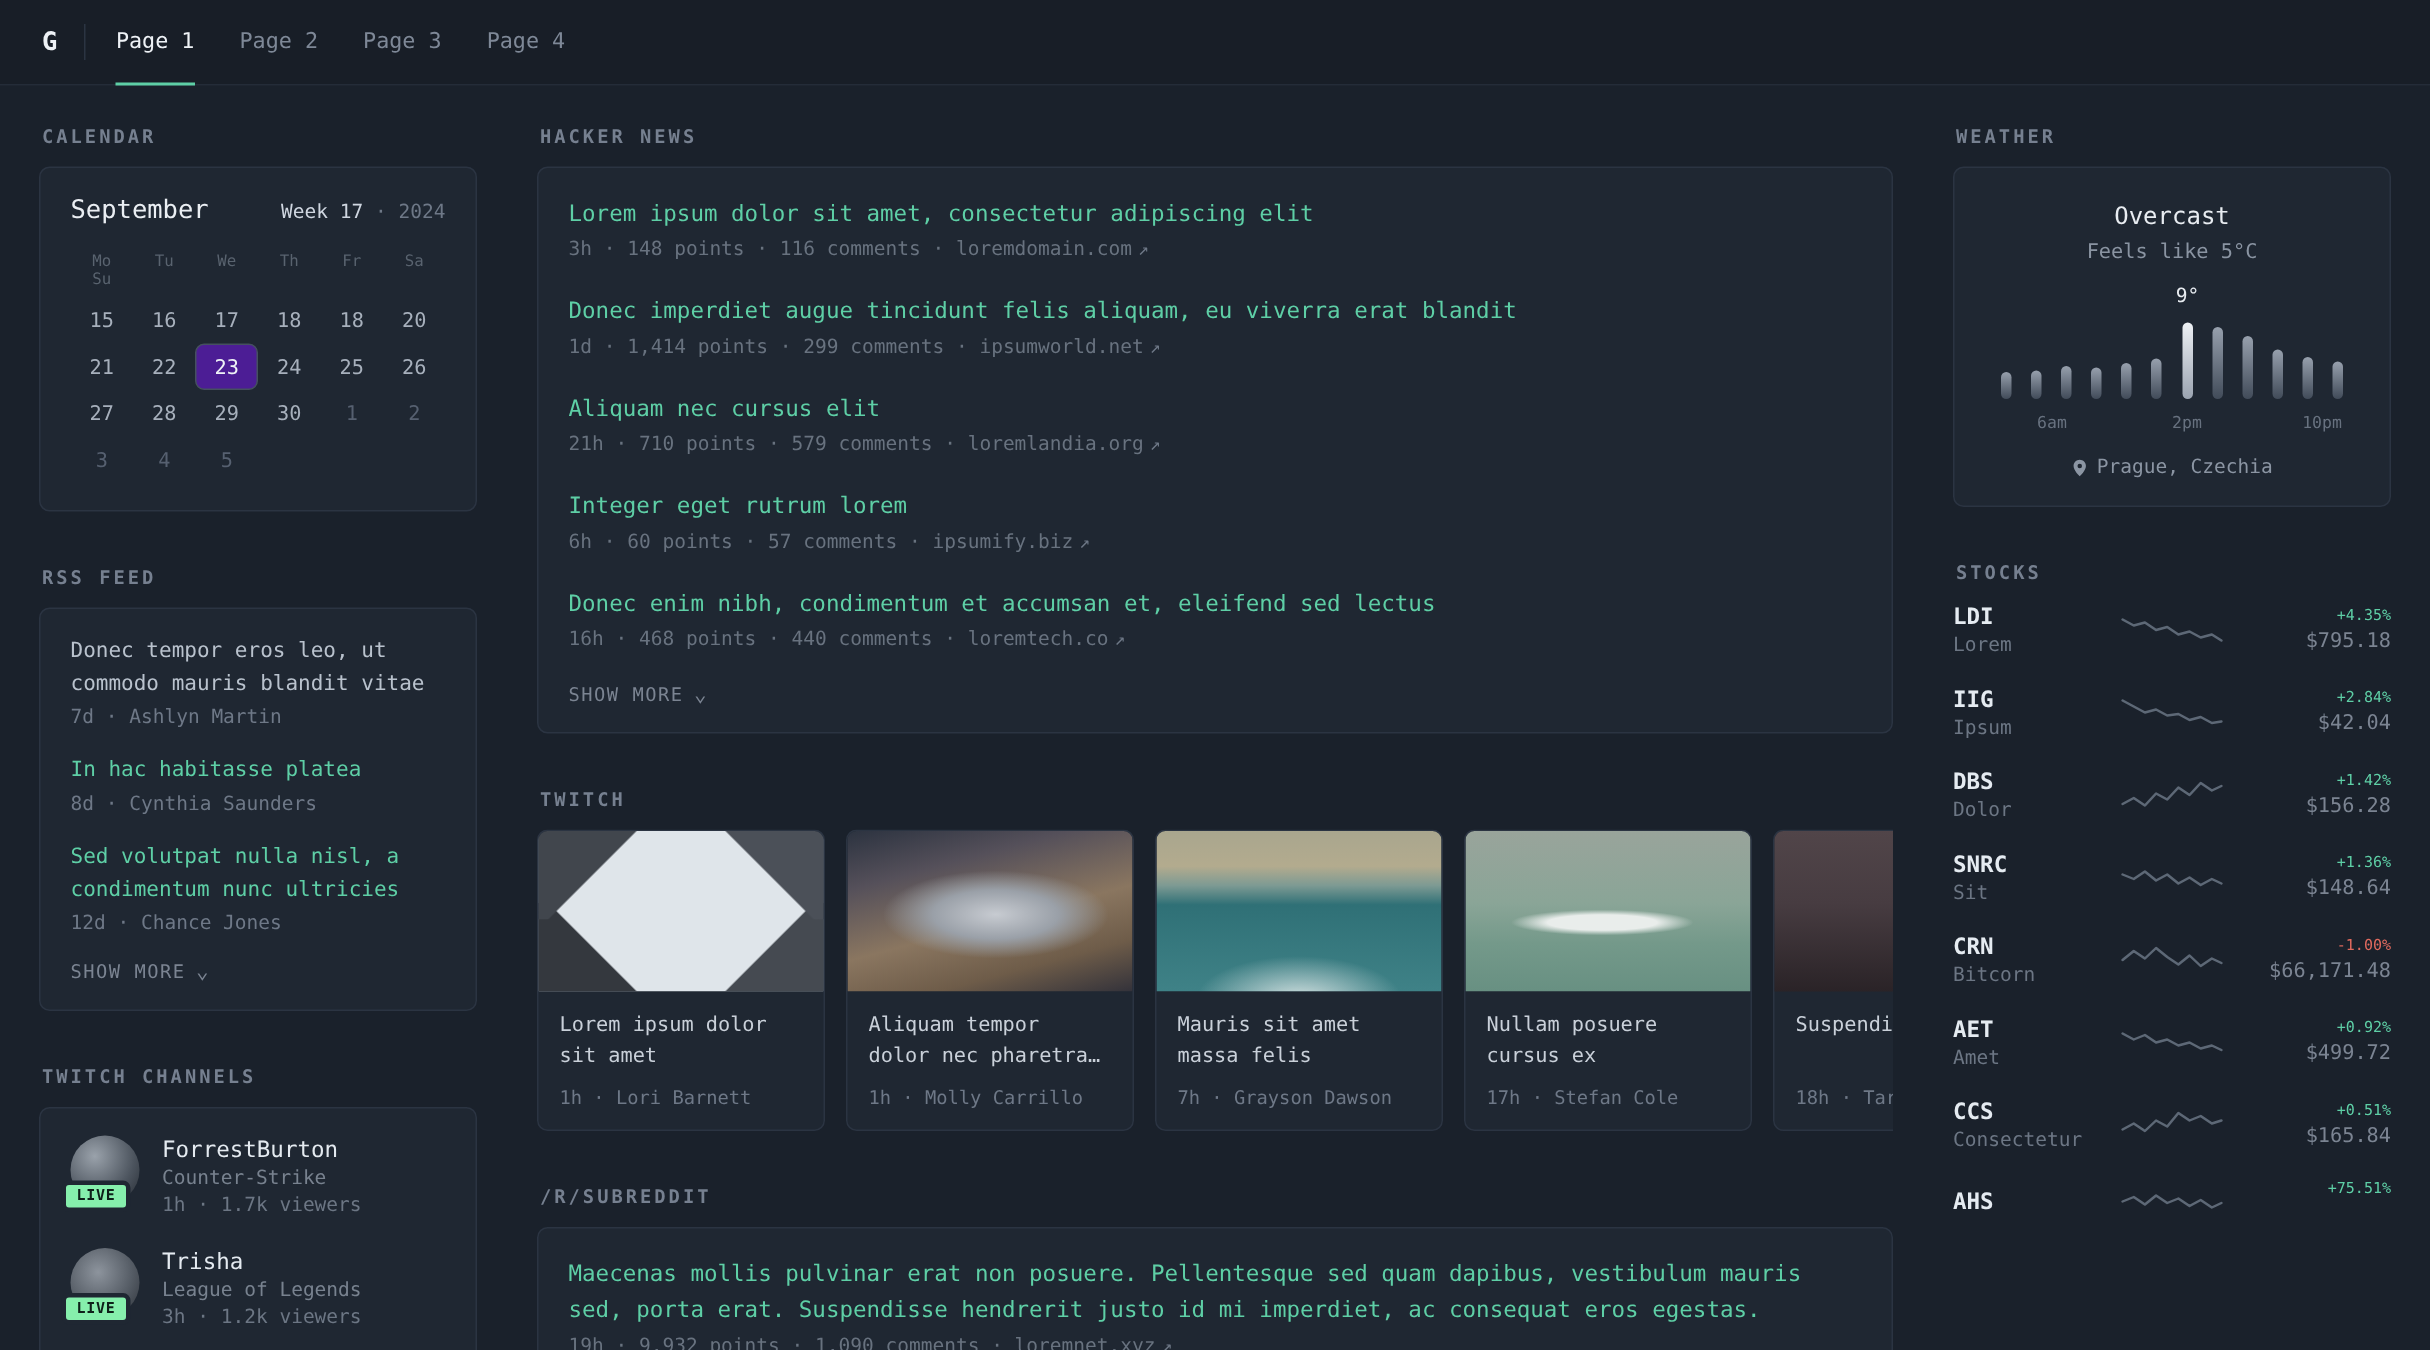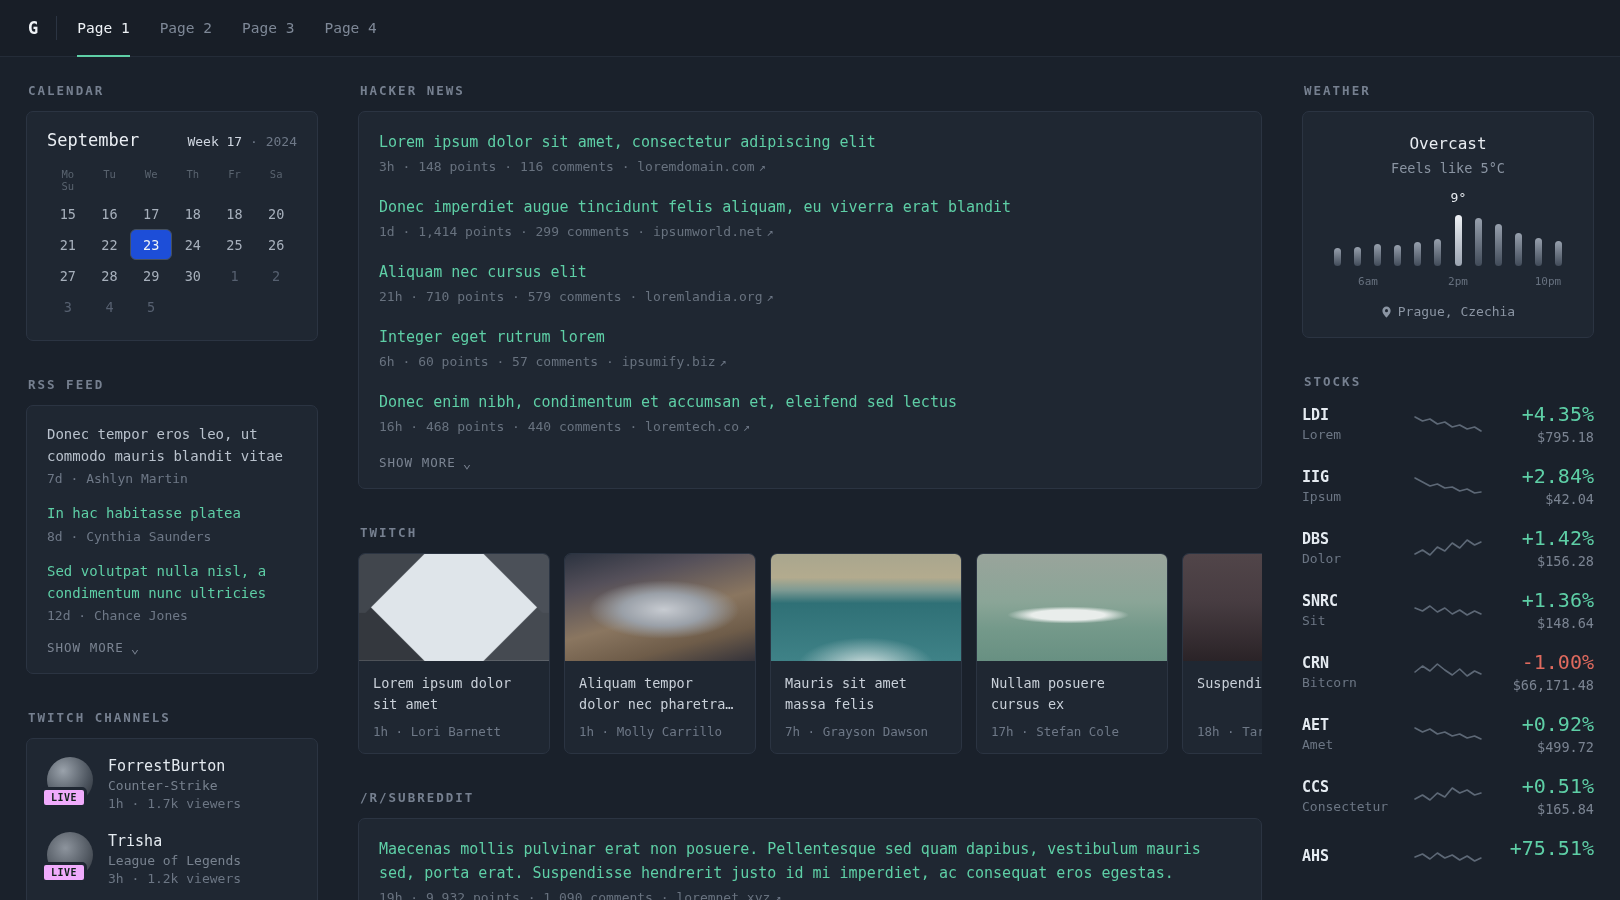--- a/index.html
+++ b/index.html
@@ -33,21 +33,21 @@
   
   .cal-head{display:flex;justify-content:space-between;align-items:baseline;}
   .cal-month{font-size:17px;color:#eaeef3;}
   .cal-week{font-size:13px;color:var(--dim);}
   .cal-week .wk{color:#cfd6e0;}
   .cal-grid{display:grid;grid-template-columns:repeat(6,1fr);text-align:center;}
   .cal-grid.hdr{margin-top:18px;font-size:10.5px;color:#59636f;}
   .cal-grid.days{margin-top:6px;}
   .cal-day{height:31px;line-height:31px;font-size:13.5px;color:#a7b0bc;border:1px solid transparent;border-radius:6px;}
   .cal-day.dim{color:#566070;}
-  .cal-day.sel{border-color:#45505f;background:#1d4ed8;color:#eef2f6;}
+  .cal-day.sel{border-color:#45505f;background:#4c1d95;color:#eef2f6;}
   
   .feed-item{margin-bottom:17px;}
   .feed-item:last-of-type{margin-bottom:10px;}
   .feed-link{color:var(--accent);font-size:14px;line-height:1.55;text-decoration:none;cursor:pointer;display:block;}
   .feed-link.visited{color:#b9c2cd;}
   .feed-meta{font-size:13px;color:var(--dim);margin-top:4px;}
   .arrow{color:var(--dim);font-size:12px;margin-left:4px;}
   .show-more{display:flex;align-items:center;gap:7px;color:#7b8492;font-size:12.5px;letter-spacing:1px;cursor:pointer;margin-top:4px;}
   .show-more .chev{font-size:14px;line-height:10px;}
   
@@ -80,21 +80,21 @@
   .vtitle{font-size:13.5px;color:#c9d0d9;line-height:1.55;height:42px;overflow:hidden;}
   .vmeta{font-size:12.5px;color:var(--dim);margin-top:9px;white-space:nowrap;overflow:hidden;}
   
   .tw-item{display:flex;gap:15px;margin-bottom:21px;cursor:pointer;}
   .tw-item:last-child{margin-bottom:0;}
   .tw-av-wrap{position:relative;flex:none;width:46px;height:46px;}
   .tw-avatar{width:46px;height:46px;border-radius:50%;}
   .av1{background:radial-gradient(circle at 35% 30%,#9aa2ab,#4c545e 60%,#23282f);}
   .av2{background:radial-gradient(circle at 40% 35%,#8d949d,#565d66 55%,#2a2f36);}
   .av3{background:radial-gradient(circle at 40% 30%,#c3c7cb,#7c8288 55%,#3a3f45);}
-  .live-badge{position:absolute;left:-6px;bottom:-5px;background:#f0abfc;color:#0e2019;
+  .live-badge{position:absolute;left:-6px;bottom:-5px;background:#86efac;color:#0e2019;
     font-size:10px;font-weight:bold;letter-spacing:.5px;padding:2px 7px;border-radius:5px;
     border:3px solid var(--card);}
   .tw-name{font-size:15px;color:#e4eaf0;}
   .tw-cat{font-size:13px;color:#78828f;margin-top:3px;}
   .tw-meta{font-size:13px;color:#6c7684;margin-top:3px;}
   
   .weather-card{text-align:center;padding:22px 20px 18px;}
   .w-cond{font-size:16px;color:#e8ecf1;}
   .w-feels{font-size:13.5px;color:#8a94a2;margin-top:7px;}
   .wchart{position:relative;padding-top:20px;margin-top:14px;}
@@ -109,21 +109,21 @@
   .w-loc{display:flex;justify-content:center;align-items:center;gap:6px;margin-top:14px;
     font-size:13px;color:#8b95a3;}
   .pin{width:11px;height:14px;fill:#8b95a3;}
   
   .stock-row{display:flex;align-items:center;margin-bottom:19px;cursor:pointer;}
   .stock-id{flex:1;min-width:0;}
   .stock-ticker{font-size:15px;font-weight:600;color:#e5ebf1;}
   .stock-name{font-size:13px;color:#6c7684;margin-top:3px;}
   .spark{width:68px;height:28px;flex:none;margin:0 8px;}
   .stock-val{flex:1;text-align:right;}
-  .stock-change{font-size:20px;color:var(--accent);}
+  .stock-change{font-size:10px;color:var(--accent);}
   .stock-change.neg{color:var(--neg);}
   .stock-price{font-size:13.5px;color:#7b8492;margin-top:3px;min-height:16px;}
 </style>
 </head>
 <body>
 
 <header class="topbar">
   <div class="logo">G</div>
   <div class="logo-divider"></div>
   <nav class="tabs">

